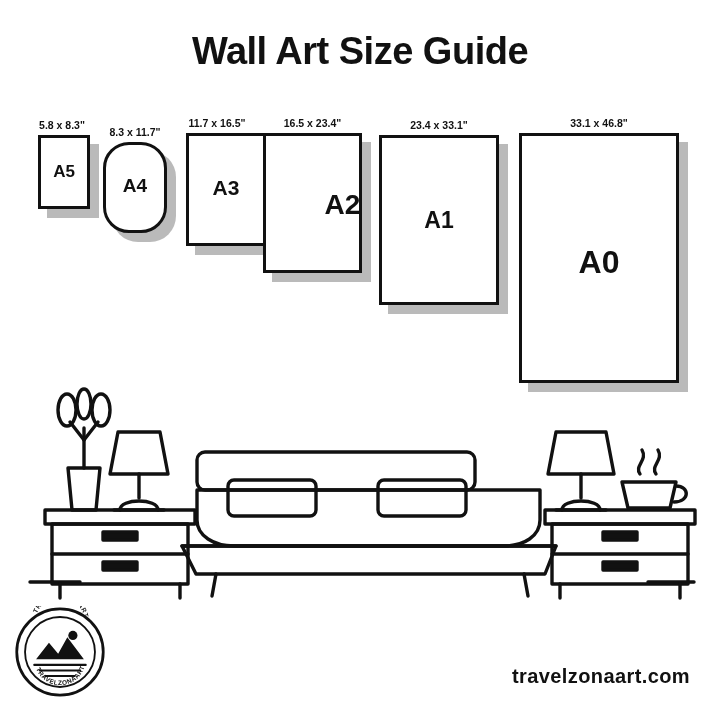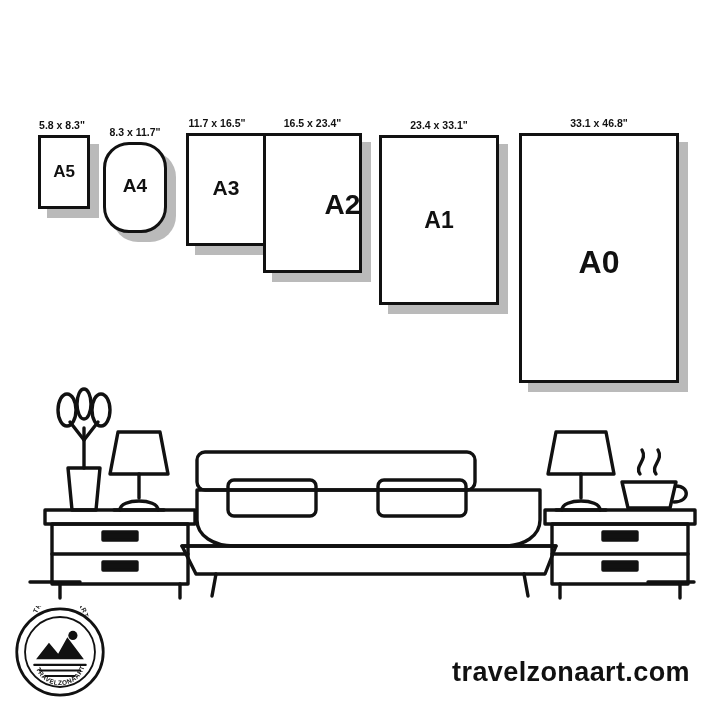--- a/index.html
+++ b/index.html
@@ -56,21 +56,21 @@
     font-weight: bold;
     color: #111111;
     white-space: nowrap;
   }
 
   
   #website {
     position: absolute;
     right: 30px;
     bottom: 32px;
-    font-size: 27px;
+    font-size: 20px;
     font-weight: bold;
     letter-spacing: 0.4px;
     color: #111111;
   }
 
   #logo {
     position: absolute;
     left: 14px;
     bottom: 22px;
     width: 92px;
@@ -90,20 +90,21 @@
     top: 370px;
     width: 720px;
     height: 245px;
   }
 </style>
 </head>
 <body>
 
 <div id="stage">
 
+  <div id="title">Wall Art Size Guide</div>
 
   <div id="frames-layer">
       <div class="size-caption" style="left: 62px; top: 119px; transform: translateX(-50%);">5.8 x 8.3"</div>
       <div class="frame" style="left: 38px; top: 135px; width: 52px; height: 74px;">
         <div class="frame-label" style="font-size: 17px; top: 24px;">A5</div>
       </div>
       <div class="size-caption" style="left: 135px; top: 126px; transform: translateX(-50%);">8.3 x 11.7"</div>
       <div class="frame" style="left: 103px; top: 142px; width: 64px; height: 91px; border-radius: 26px;">
         <div class="frame-label" style="font-size: 19px; top: 30px;">A4</div>
       </div>

